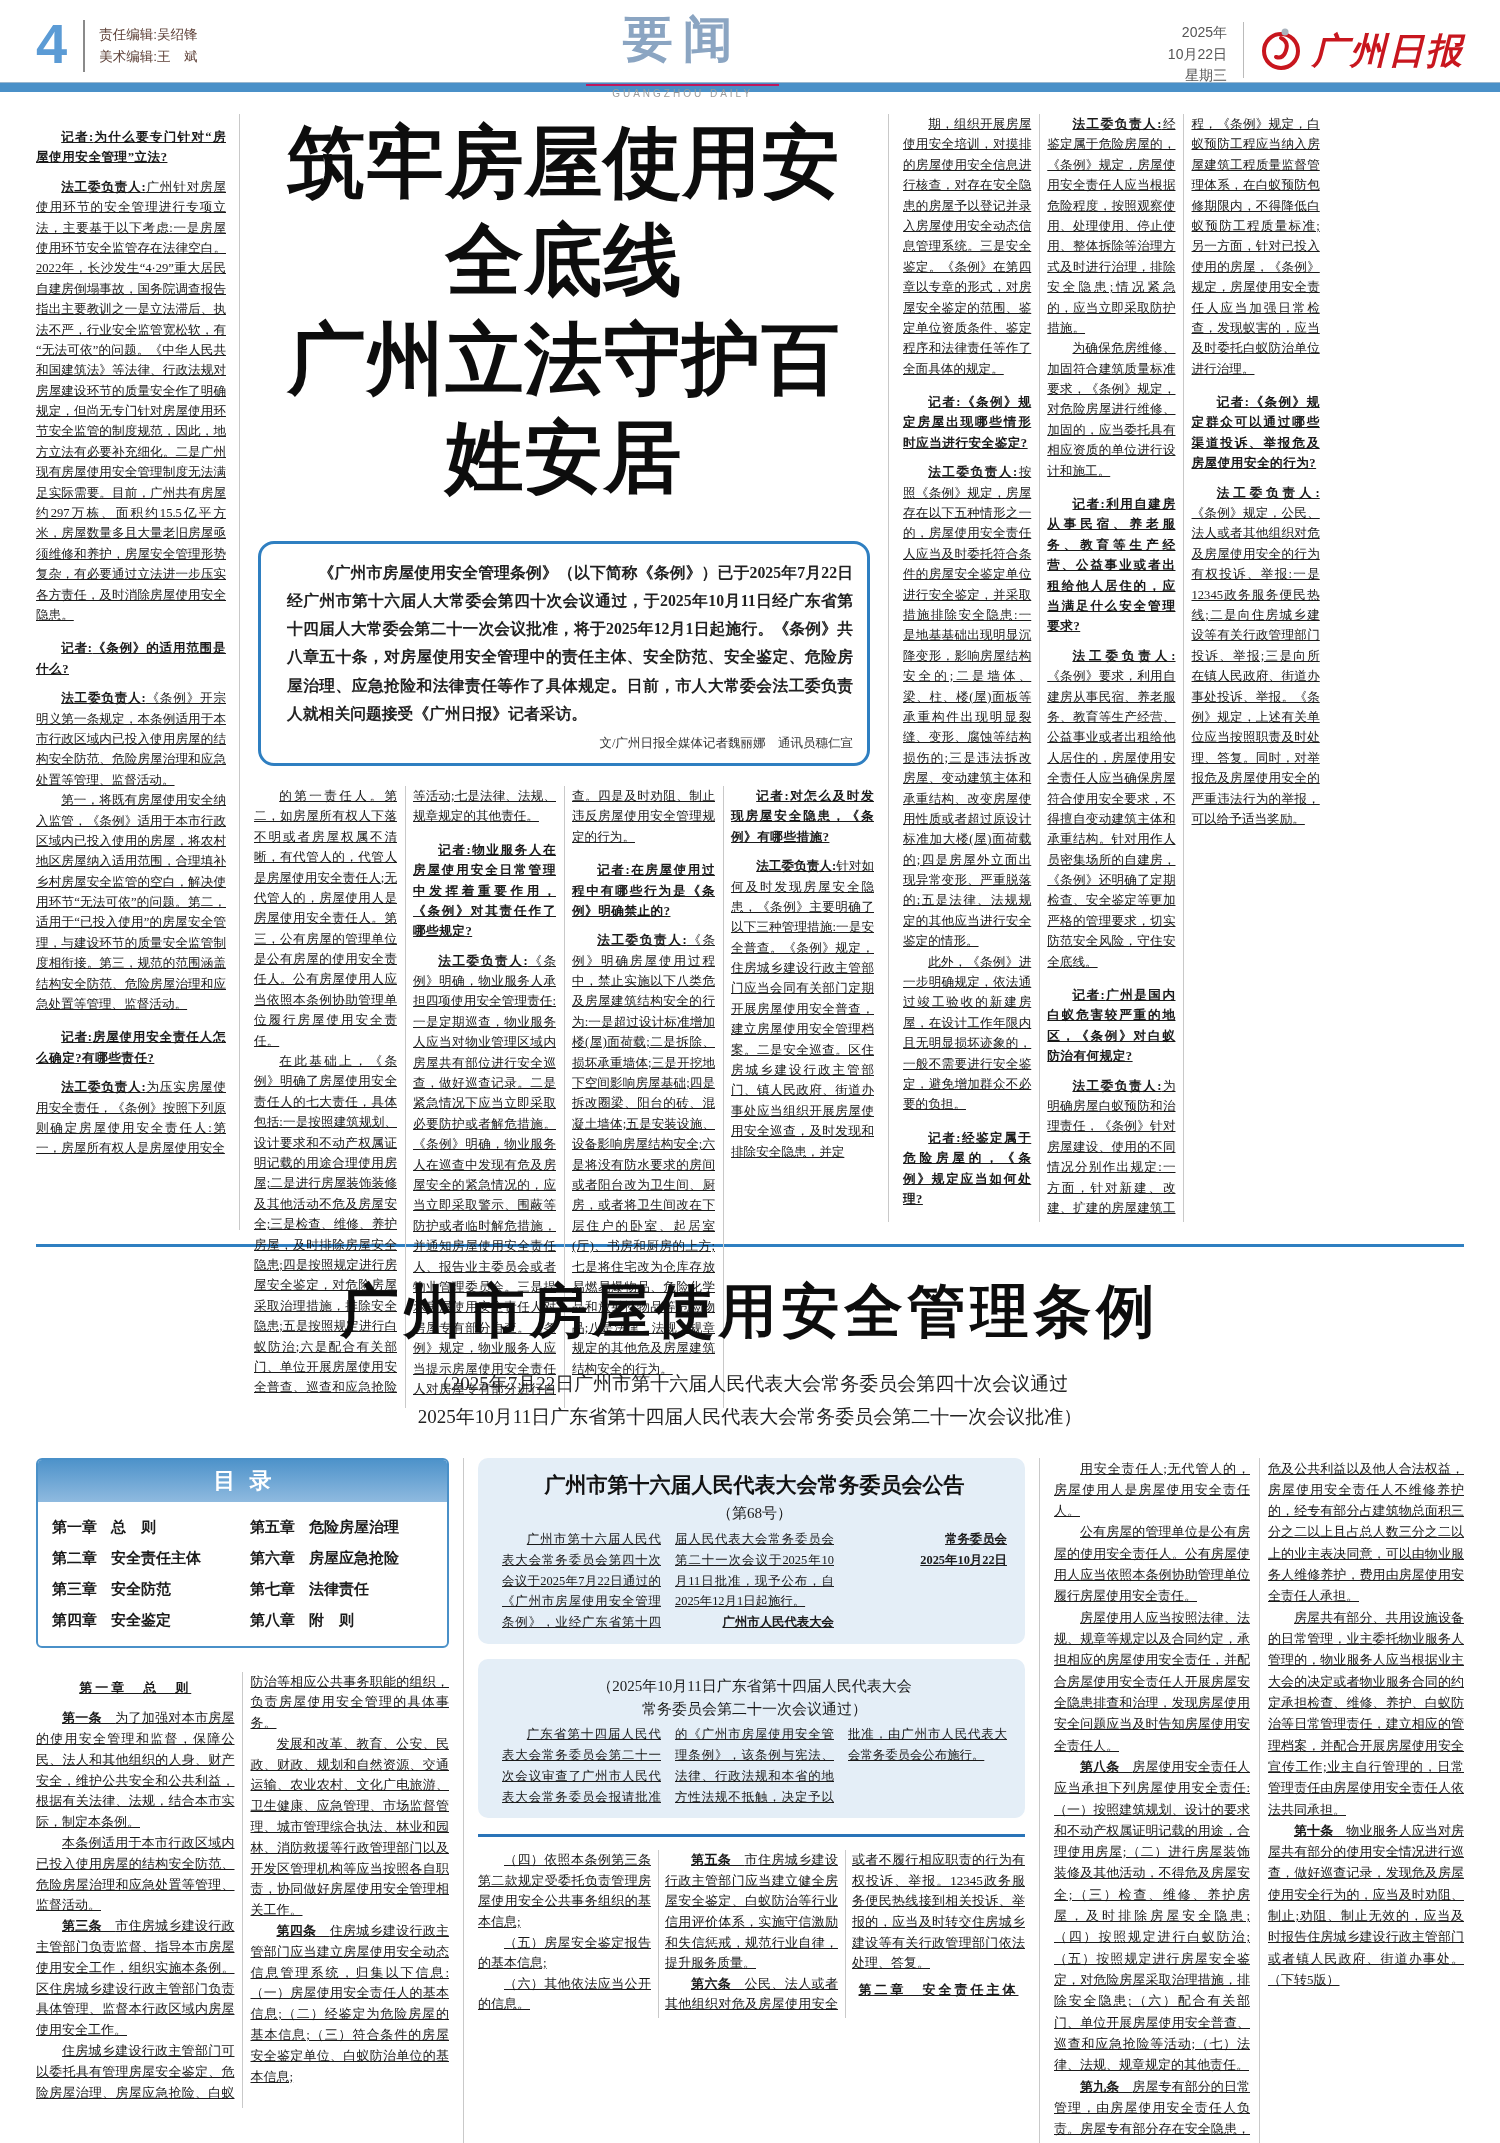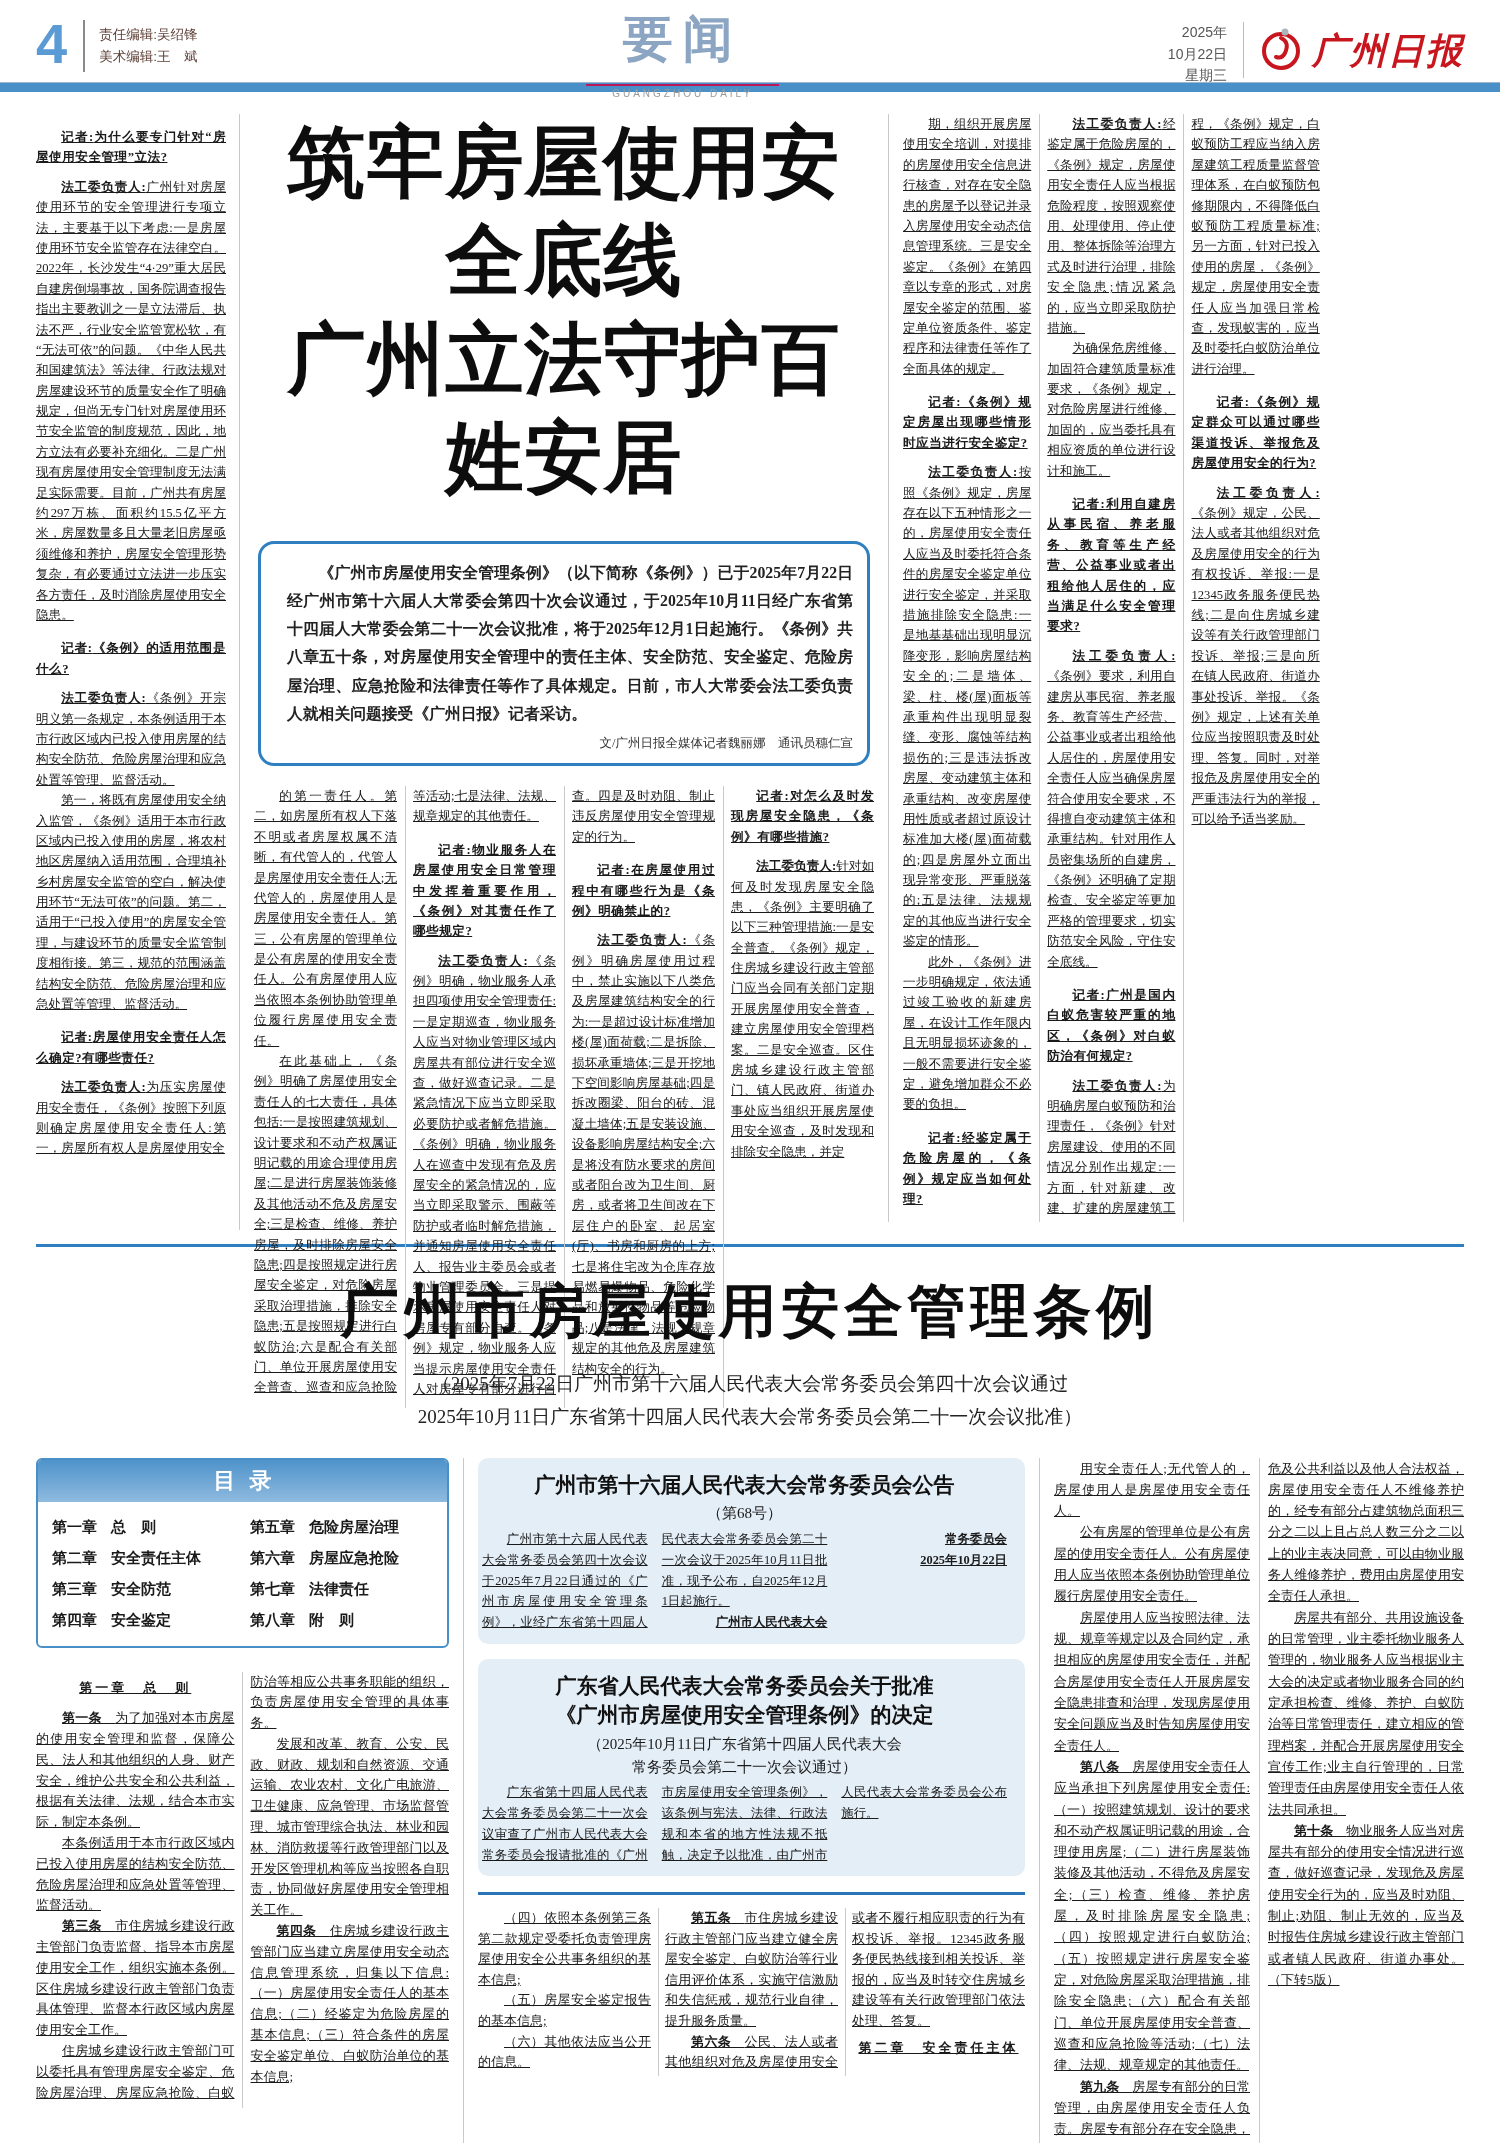--- a/index.html
+++ b/index.html
@@ -49,21 +49,21 @@
   .reg-body{display:flex;margin-top:24px;height:688px;box-sizing:border-box;}
   .reg-left{width:428px;flex:none;padding-right:14px;border-right:1px solid #c9c9c9;box-sizing:border-box;}
   .tocbox{border:2px solid #4a90c8;border-radius:6px;overflow:hidden;margin-bottom:24px;}
   .toc-head{background:linear-gradient(#4e93ca,#8fbadf);color:#fff;text-align:center;font-size:22px;font-weight:800;letter-spacing:14px;padding:6px 0 6px 14px;}
   .toc-grid{display:grid;grid-template-columns:1.05fr 1fr;gap:12px 6px;padding:16px 14px;font-size:15px;font-weight:600;}
   .toc-item{white-space:nowrap;}
   .toc-num{margin-right:14px;}
   .reg-left-cols{column-count:2;column-gap:16px;column-rule:1px solid #c9c9c9;height:436px;overflow:hidden;
                  font-size:13px;line-height:1.6;text-align:justify;column-fill:auto;}
   .reg-mid{width:576px;flex:none;padding:0 14px;border-right:1px solid #c9c9c9;box-sizing:border-box;}
-  .notice{background:#e4eef7;border-radius:10px;padding:13px 18px 11px 4px;margin-bottom:15px;}
+  .notice{background:#e4eef7;border-radius:10px;padding:13px 18px 11px 24px;margin-bottom:15px;}
   .notice-title{text-align:center;font-size:21px;font-weight:800;line-height:1.38;color:#111;}
   .notice-sub{text-align:center;font-size:15px;margin-top:3px;font-weight:500;line-height:1.5;}
   .notice-body{column-count:3;column-gap:14px;margin-top:4px;font-size:12.4px;line-height:1.68;text-align:justify;}
   .mid-rule{border-top:3px solid #2a74b8;margin:16px 0 13px 0;}
   .reg-mid-cols{column-count:3;column-gap:14px;column-rule:1px solid #c9c9c9;height:168px;overflow:hidden;
                 font-size:13px;line-height:1.58;text-align:justify;column-fill:auto;}
   .reg-right{flex:1;padding-left:14px;column-count:2;column-gap:18px;column-rule:1px solid #c9c9c9;
              height:688px;overflow:hidden;font-size:13px;line-height:1.64;text-align:justify;column-fill:auto;}
 </style>
 </head>
@@ -191,24 +191,20 @@
           <div class="notice-title">广州市第十六届人民代表大会常务委员会公告</div>
           <div class="notice-sub">（第68号）</div>
           <div class="notice-body">
               <p class="par p">广州市第十六届人民代表大会常务委员会第四十次会议于2025年7月22日通过的《广州市房屋使用安全管理条例》，业经广东省第十四届人民代表大会常务委员会第二十一次会议于2025年10月11日批准，现予公布，自2025年12月1日起施行。</p>
               <p class="par sign">广州市人民代表大会</p>
               <p class="par sign">常务委员会</p>
               <p class="par sign">2025年10月22日</p>
             </div>
         </div>
         <div class="notice">
-          <div class="notice-title">
-            <div>广东省人民代表大会常务委员会关于批准</div>
-            <div>《广州市房屋使用安全管理条例》的决定</div>
-          </div>
           <div class="notice-sub">
             <div>（2025年10月11日广东省第十四届人民代表大会</div>
             <div>常务委员会第二十一次会议通过）</div>
           </div>
           <div class="notice-body">
               <p class="par p">广东省第十四届人民代表大会常务委员会第二十一次会议审查了广州市人民代表大会常务委员会报请批准的《广州市房屋使用安全管理条例》，该条例与宪法、法律、行政法规和本省的地方性法规不抵触，决定予以批准，由广州市人民代表大会常务委员会公布施行。</p>
             </div>
         </div>
         <div class="mid-rule"></div>
         <div class="reg-mid-cols">

